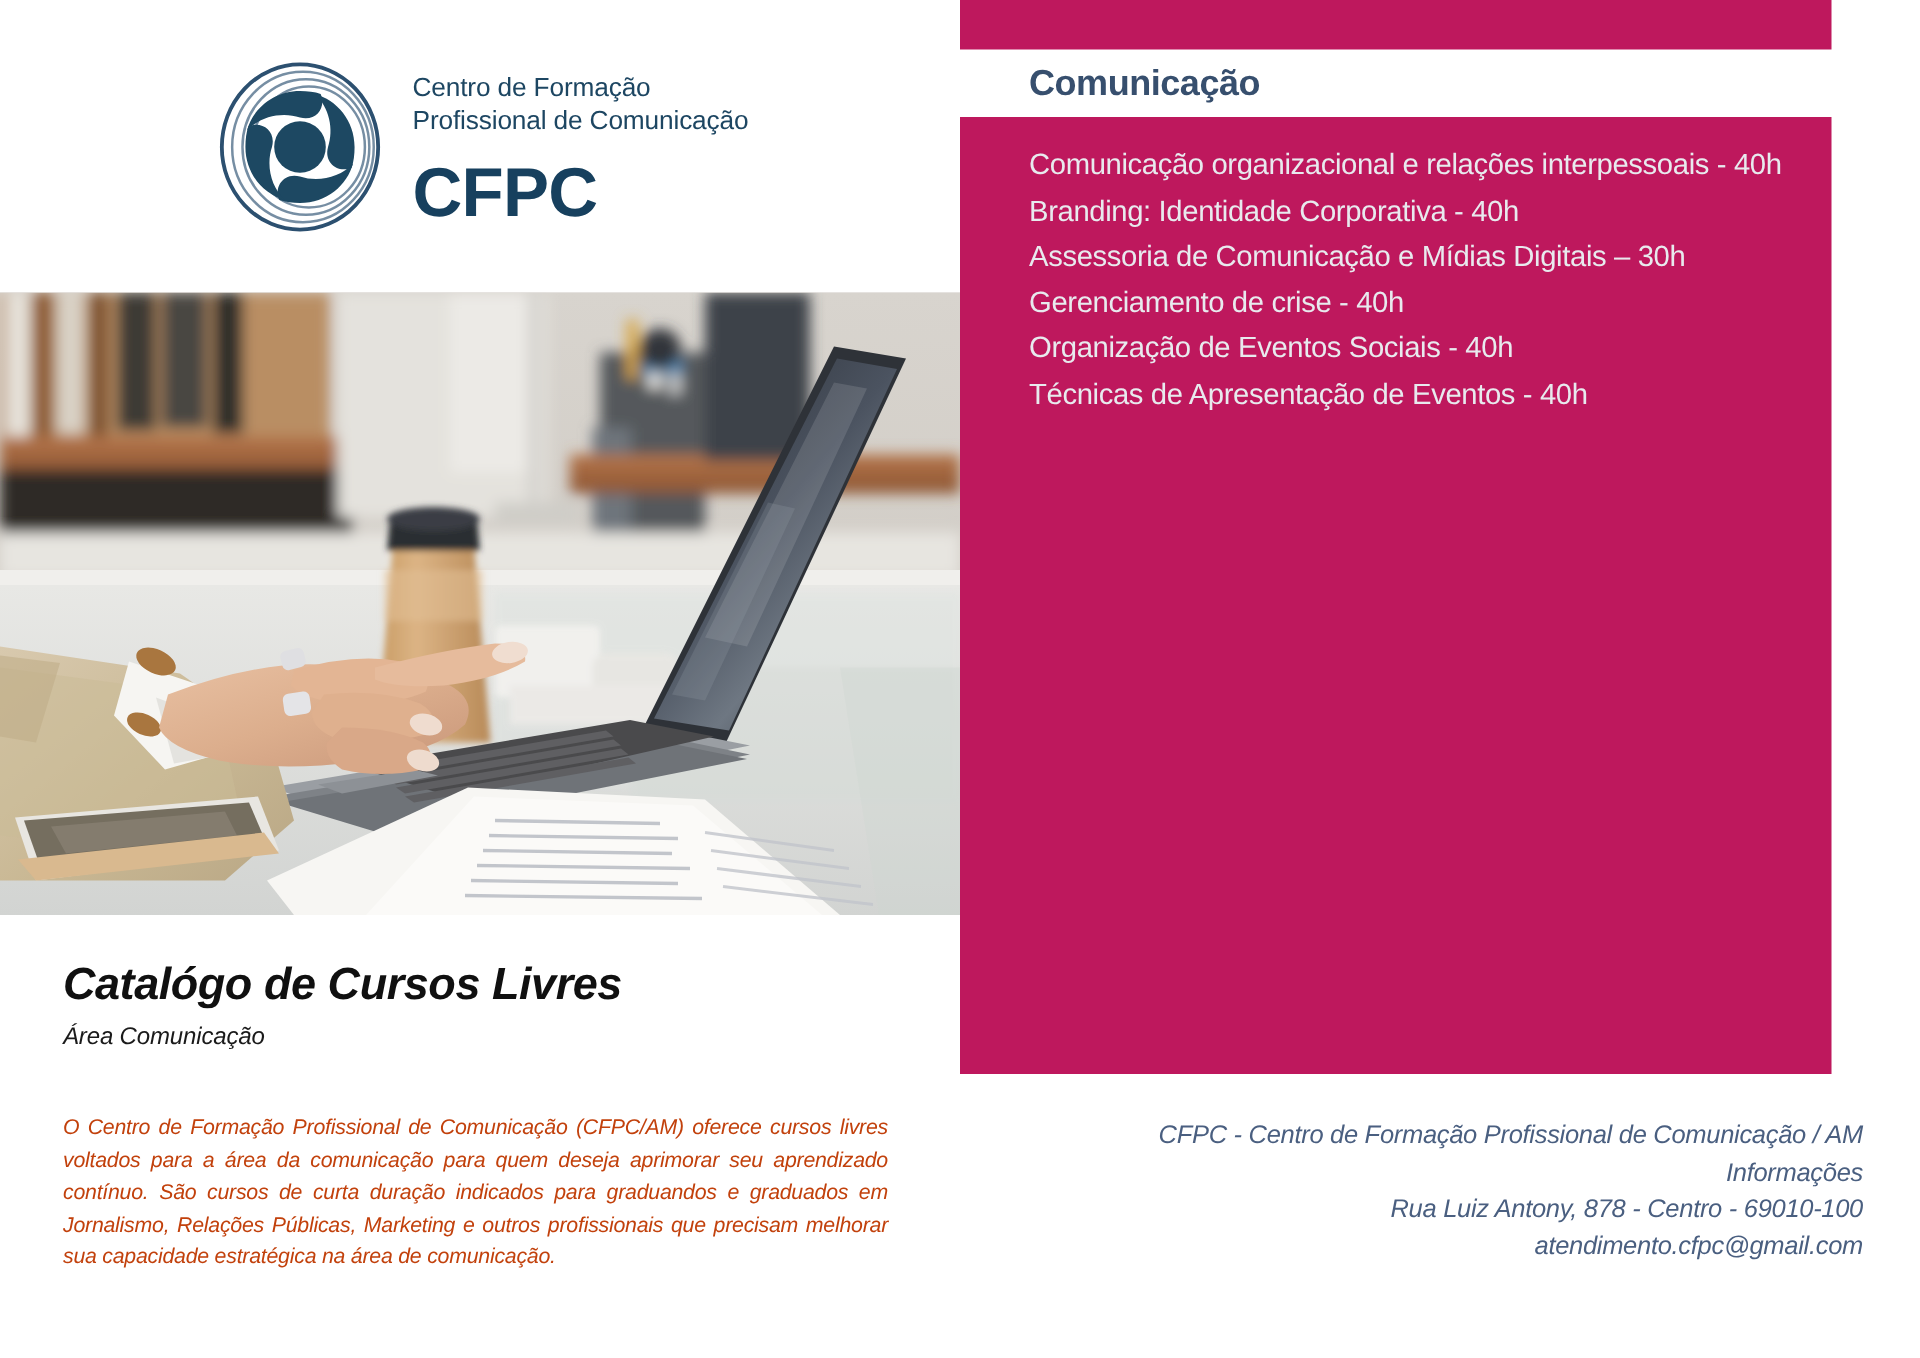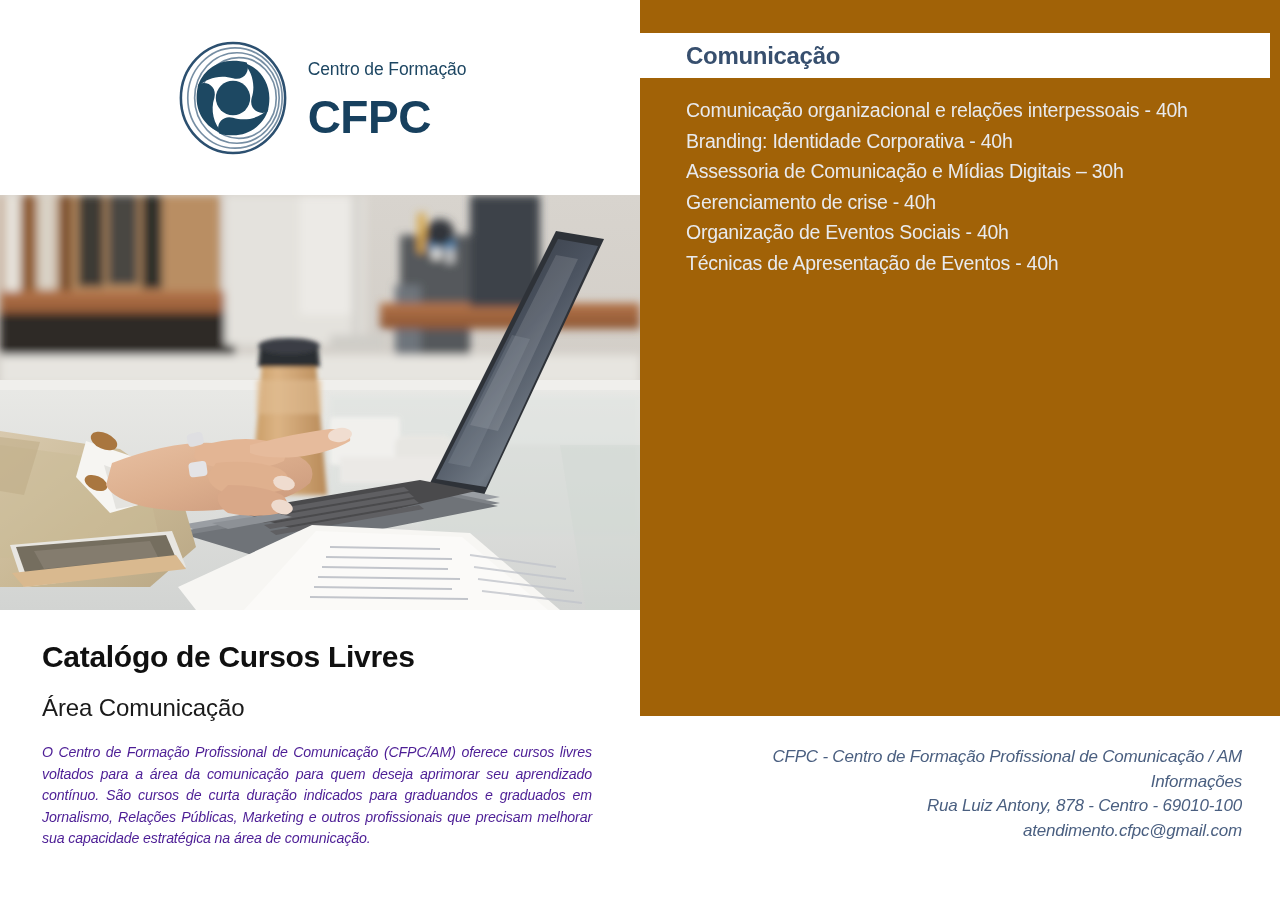--- a/index.html
+++ b/index.html
@@ -86,72 +86,73 @@
     background: #cfcac4;
   }
   .photo svg { display: block; width: 640px; height: 415px; }
 
   
   .title-block {
     position: absolute;
     left: 42px;
     top: 640px;
     width: 560px;
+    font-style: italic;
   }
 
   .catalog-title {
     font-family: "Liberation Sans", sans-serif;
     font-size: 30px;
     font-weight: bold;
     color: #101010;
     letter-spacing: -0.3px;
     line-height: 1.1;
   }
 
   .catalog-subtitle {
     font-family: "Liberation Sans", sans-serif;
-    font-size: 24px;
+    font-size: 16px;
     font-weight: normal;
     color: #1a1a1a;
     letter-spacing: -0.1px;
-    margin-top: 21px;
+    margin-top: 9px;
     line-height: 1.2;
   }
 
   
   .description {
     position: absolute;
     left: 42px;
     top: 742px;
     width: 550px;
     font-family: "Liberation Sans", sans-serif;
     font-style: italic;
     font-size: 14.2px;
     line-height: 1.52;
-    color: #4c1d95;
+    color: #c2410c;
     text-align: justify;
     letter-spacing: -0.15px;
   }
 
   
   .right-col {
     position: absolute;
     left: 640px;
     top: 0;
     width: 640px;
     height: 905px;
     background: #ffffff;
   }
 
   .blue-panel {
     position: absolute;
     left: 0; top: 0;
-    width: 640px;
+    width: 581px;
     height: 716px;
-    background: #a16207;
+    background: #be185d;
     padding-left: 31px;
   }
 
   .panel-header {
     position: absolute;
     left: 0;
     top: 33px;
     width: 630px;
     height: 45px;
     background: #ffffff;
@@ -224,20 +225,21 @@
         <g fill="#1d4862">
           <path d="M60 22 C42 22 28 34 24 49 C33 39 48 36 60 40 C71 43 78 33 74 24 C70 22.6 65 22 60 22 Z"></path>
           <path d="M97 60 C97 42 85 28 70 24 C80 33 83 48 79 60 C76 71 86 78 95 74 C96.4 70 97 65 97 60 Z"></path>
           <path d="M60 98 C78 98 92 86 96 71 C87 81 72 84 60 80 C49 77 42 87 46 96 C50 97.4 55 98 60 98 Z"></path>
           <path d="M23 60 C23 78 35 92 50 96 C40 87 37 72 41 60 C44 49 34 42 25 46 C23.6 50 23 55 23 60 Z"></path>
           <circle cx="60" cy="60" r="17.5"></circle>
         </g>
       </svg>
       <div class="logo-text">
         <div class="logo-line">Centro de Formação</div>
+        <div class="logo-line">Profissional de Comunicação</div>
         <div class="logo-acronym">CFPC</div>
       </div>
     </div>
 
     <div class="photo">
       <svg viewBox="0 0 640 415" preserveAspectRatio="xMidYMid slice">
         <defs>
           <linearGradient id="wallG" x1="0" y1="0" x2="0" y2="1">
             <stop offset="0%" stop-color="#d8d4ce"></stop>
             <stop offset="100%" stop-color="#cbc6bf"></stop>

